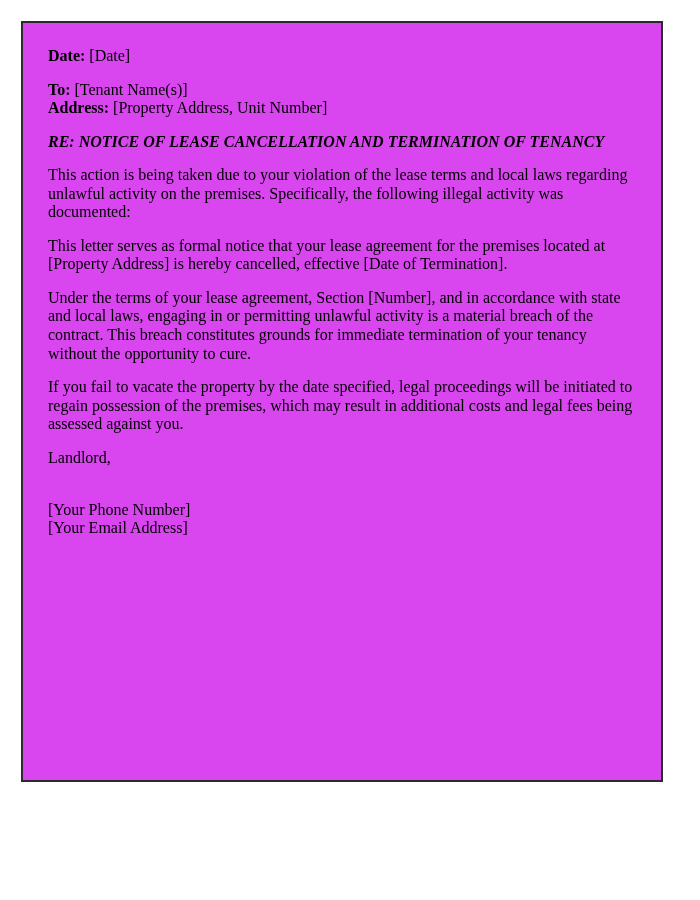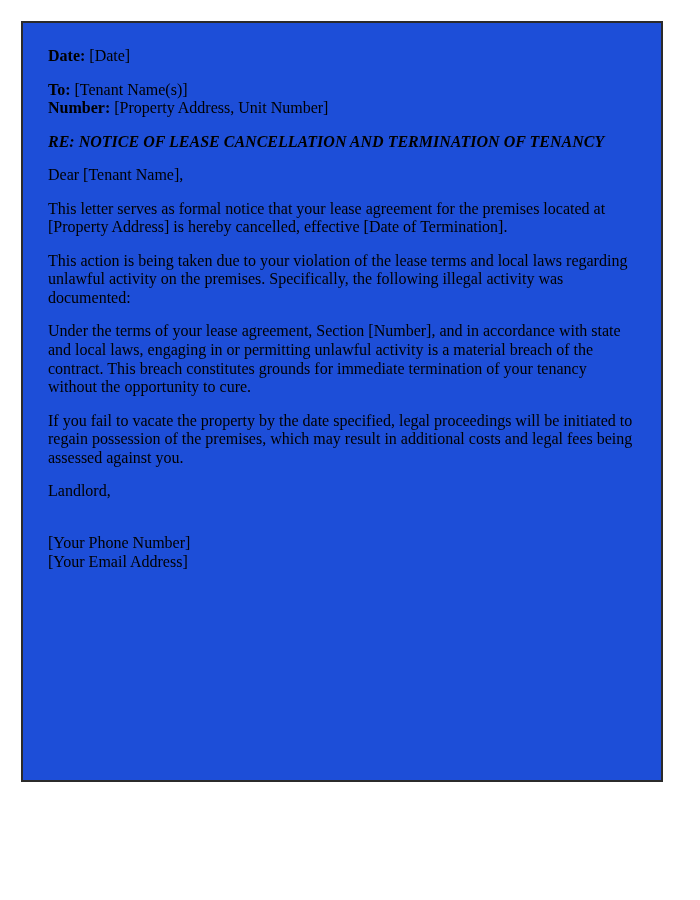--- a/index.html
+++ b/index.html
@@ -15,21 +15,21 @@
     color: #000000;
   }
   .page {
     position: absolute;
     left: 21px;
     top: 21px;
     width: 642px;
     height: 761px;
     box-sizing: border-box;
     border: 2px solid #2b2b2b;
-    background: #1d4ed8;
+    background: #d946ef;
     padding: 24px 28px 8px 25px;
     font-size: 16px;
     line-height: 1.16;
   }
   .page p {
     margin: 0 0 15px 0;
   }
   .lbl {
     font-weight: bold;
   }
@@ -45,30 +45,29 @@
 
   <p>
     <span class="lbl">Date:</span>
     <span>[Date]</span>
   </p>
 
   <p>
     <span class="lbl">To:</span>
     <span>[Tenant Name(s)]</span>
     <br>
-    <span class="lbl">Number:</span>
+    <span class="lbl">Address:</span>
     <span>[Property Address, Unit Number]</span>
   </p>
 
   <p class="subject">RE: NOTICE OF LEASE CANCELLATION AND TERMINATION OF TENANCY</p>
 
-  <p>Dear [Tenant Name],</p>
 
+  <p>This action is being taken due to your violation of the lease terms and local laws regarding unlawful activity on the premises. Specifically, the following illegal activity was documented:</p>
   <p>This letter serves as formal notice that your lease agreement for the premises located at [Property Address] is hereby cancelled, effective [Date of Termination].</p>
-  <p>This action is being taken due to your violation of the lease terms and local laws regarding unlawful activity on the premises. Specifically, the following illegal activity was documented:</p>
   <p>Under the terms of your lease agreement, Section [Number], and in accordance with state and local laws, engaging in or permitting unlawful activity is a material breach of the contract. This breach constitutes grounds for immediate termination of your tenancy without the opportunity to cure.</p>
   <p>If you fail to vacate the property by the date specified, legal proceedings will be initiated to regain possession of the premises, which may result in additional costs and legal fees being assessed against you.</p>
 
   <p>Landlord,</p>
 
   <p>
     <br>
     <span>[Your Phone Number]</span>
     <br>
     <span>[Your Email Address]</span>

